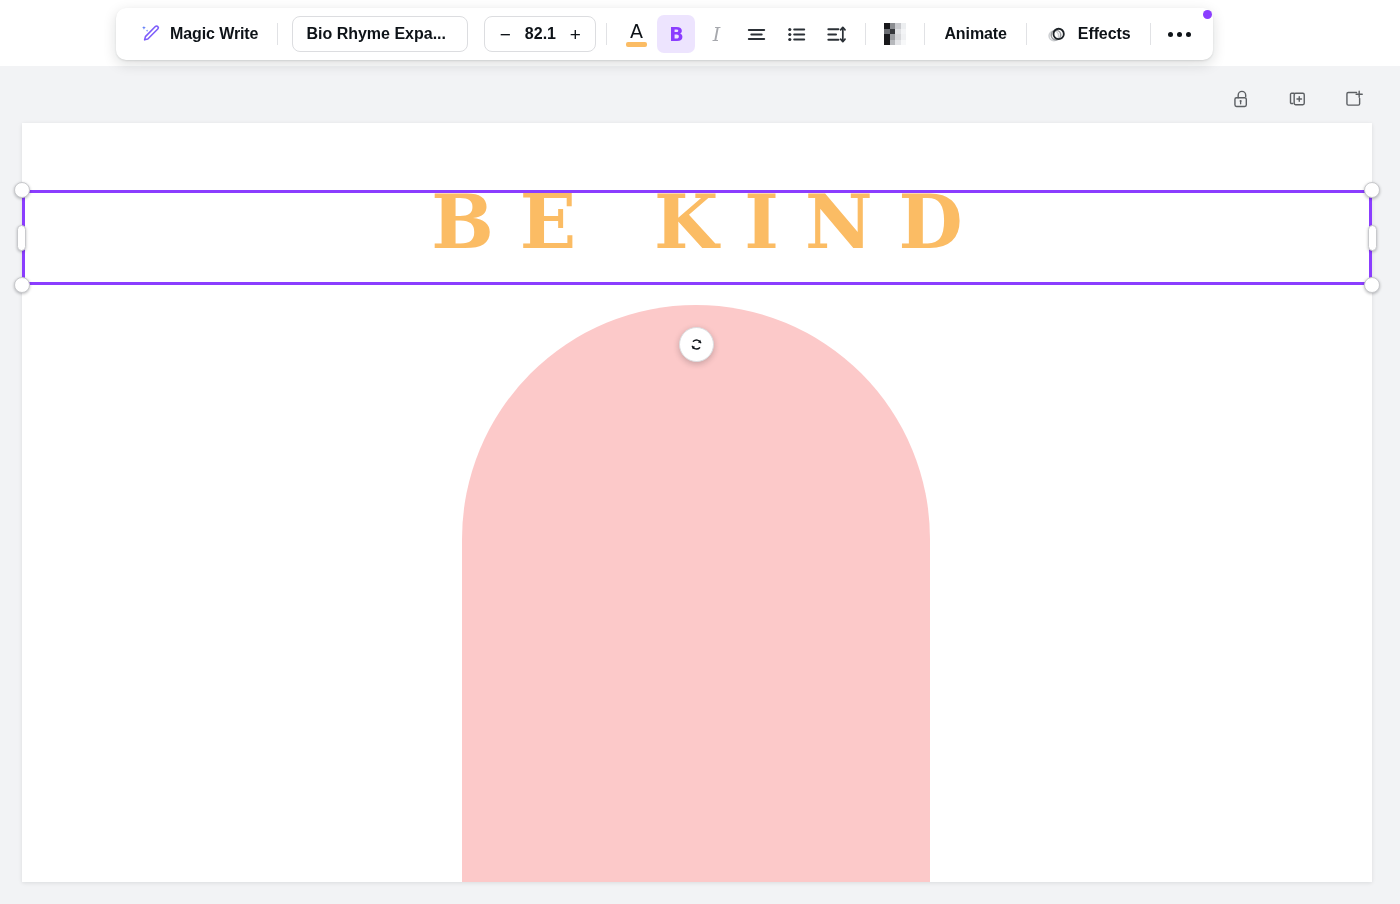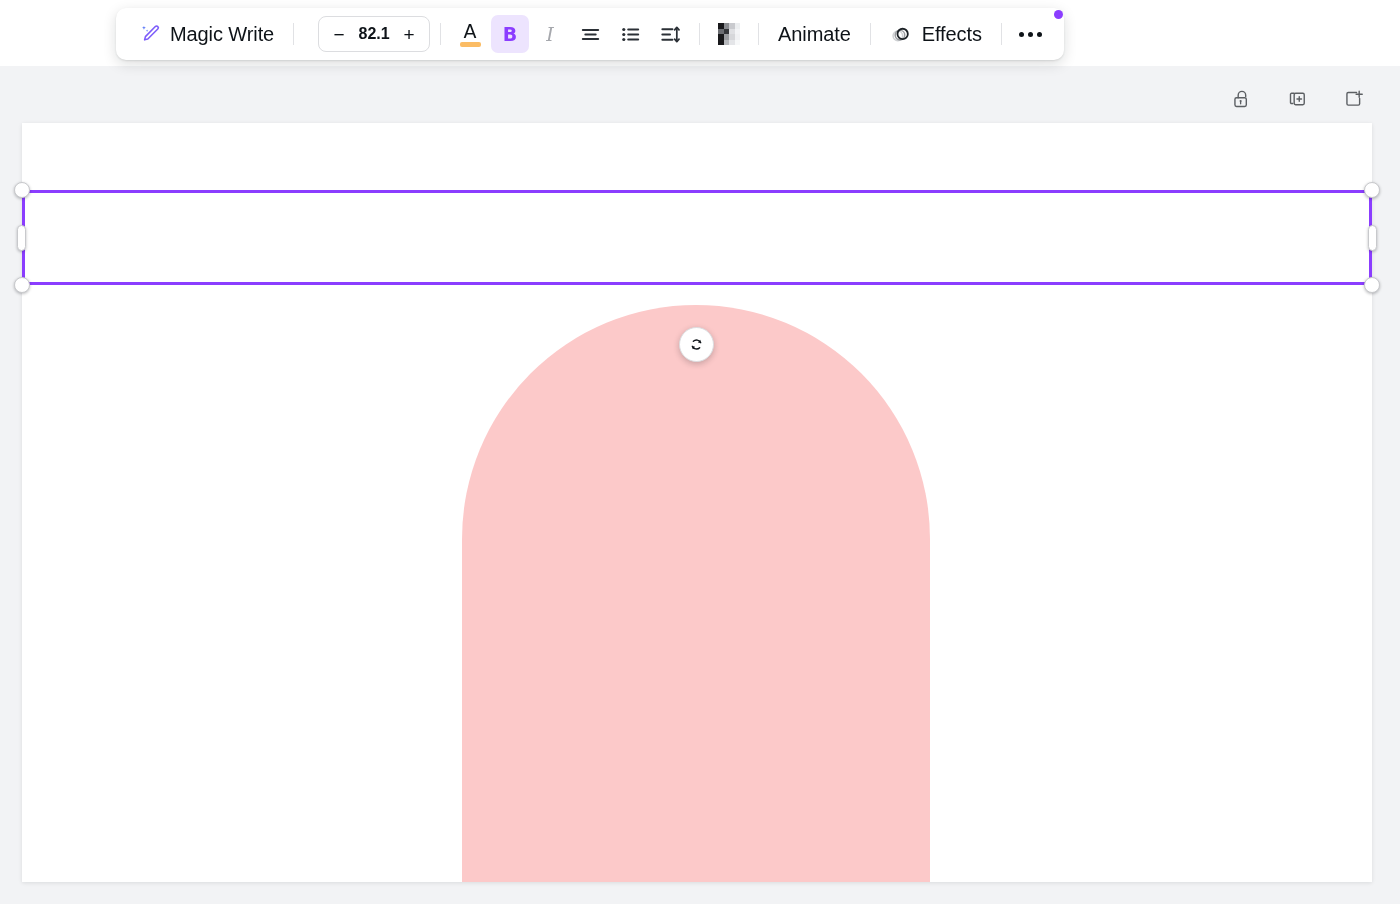--- a/index.html
+++ b/index.html
@@ -179,22 +179,22 @@
     height: 36px;
     padding: 0 9px;
     border-radius: 7px;
     cursor: pointer;
     background: transparent;
     border: none;
     white-space: nowrap;
   }
 
   .tb-label {
-    font-size: 20px;
-    font-weight: 400;
+    font-size: 16px;
+    font-weight: 700;
     color: #0e1318;
     letter-spacing: -0.1px;
   }
 
   .tb-sep {
     width: 1px;
     height: 22px;
     background: #e1e2e5;
     margin: 0 8px;
     flex: none;
@@ -349,20 +349,21 @@
 <body>
 
 <div id="app">
 
   <div class="workspace"></div>
 
   <div class="canvas">
 
     <div class="arch"></div>
 
+    <div class="headline">BE KIND</div>
   </div>
 
   <div class="selection">
     <div class="sel-edge sel-top"></div>
     <div class="sel-edge sel-bottom"></div>
     <div class="sel-edge sel-left"></div>
     <div class="sel-edge sel-right"></div>
 
     <div class="handle-corner h-tl"></div>
     <div class="handle-corner h-tr"></div>
@@ -417,20 +418,23 @@
         <path d="M17.8 3.9 a1.9 1.9 0 0 1 2.7 2.7 L9.6 17.5 l-3.5.9 .9-3.5 Z" stroke="#7c5cfa" stroke-width="1.7" stroke-linejoin="round" fill="none"></path>
         <path d="M5.4 3.2 l.55 1.55 1.55 .55 -1.55 .55 -.55 1.55 -.55-1.55 -1.55-.55
                  1.55-.55 Z" fill="#4f6ef7"></path>
         <path d="M8.8 7.1 l.35 1 1 .35 -1 .35 -.35 1 -.35-1 -1-.35 1-.35 Z" fill="#4f6ef7"></path>
       </svg>
       <span class="tb-label">Magic Write</span>
     </button>
 
     <div class="tb-sep"></div>
 
+    <div class="font-chip">
+      <span>Bio Rhyme Expa...</span>
+    </div>
 
     <div class="size-stepper">
       <button class="stepper-btn">−</button>
       <div class="size-value">82.1</div>
       <button class="stepper-btn">+</button>
     </div>
 
     <div class="tb-sep"></div>
 
     <button class="icon-btn text-color-btn">

